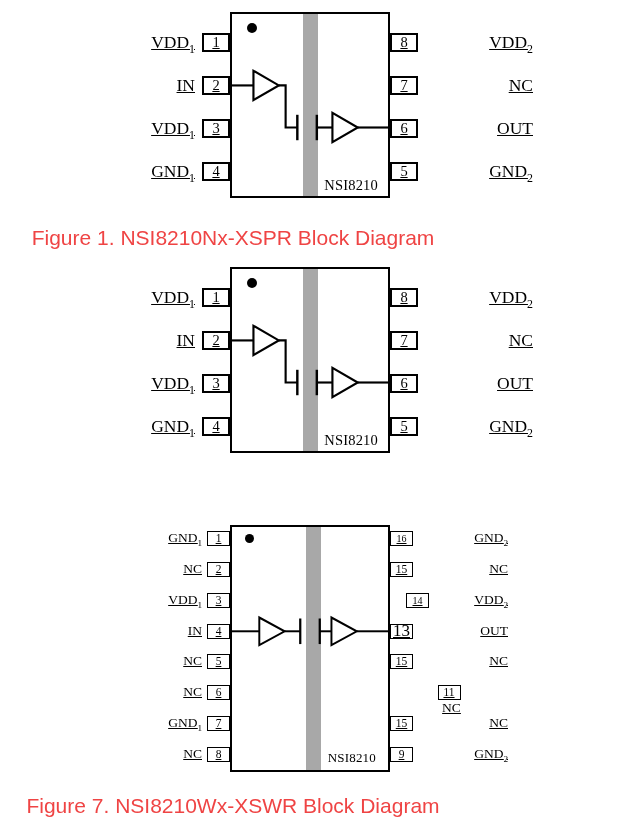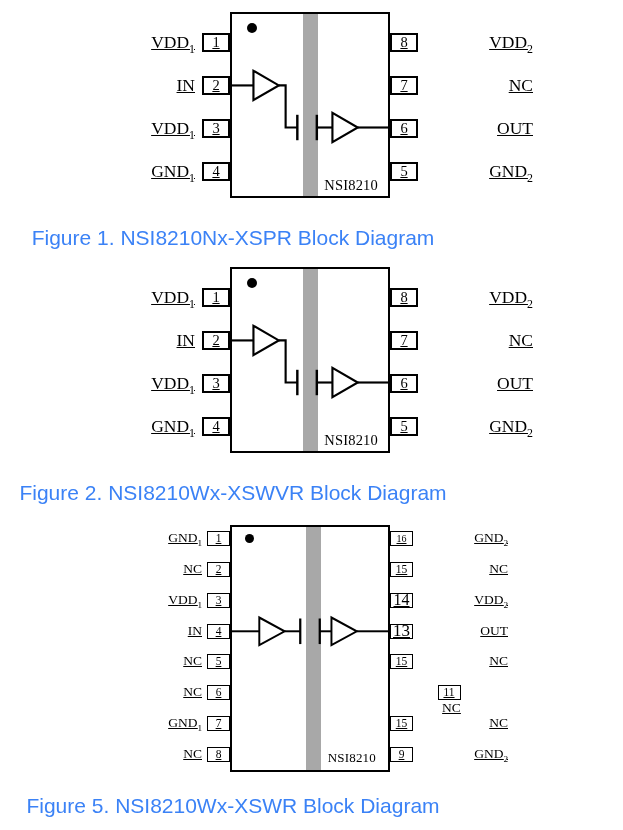--- a/index.html
+++ b/index.html
@@ -12,21 +12,21 @@
   .dot{position:absolute;background:#000;border-radius:50%;}
   .chip-label{position:absolute;font-family:"Liberation Serif",serif;letter-spacing:.2px;}
   .pin-row{position:absolute;display:flex;align-items:center;text-decoration:underline;}
   .pin-label{white-space:nowrap;font-family:"Liberation Serif",serif;}
   .pin-label.left{flex:1;text-align:right;}
   .pin-label.right{flex:1;text-align:right;}
   .pin-box{display:flex;align-items:center;justify-content:center;background:#fff;box-sizing:border-box;
            font-family:"Liberation Serif",serif;flex:none;height:100%;}
   sub{font-size:68%;line-height:0;}
   .caption{position:absolute;left:0;width:466px;text-align:center;
-           font-family:"Liberation Sans",sans-serif;font-size:21px;line-height:28px;color:#3b82f6;}
+           font-family:"Liberation Sans",sans-serif;font-size:21px;line-height:28px;color:#ef4444;}
 </style>
 </head>
 <body>
 
 <div id="page">
   <section class="figure">
     <div class="caption" style="top: 224px;">Figure 1. NSI8210Nx-XSPR Block Diagram</div>
   <div class="chip-body" style="left: 230px; top: 12px; width: 160px; height: 186px;">
         <div class="barrier" style="left: 71px; width: 15px; background: rgb(168, 168, 168);"></div>
         <svg class="circuit" viewBox="0 0 160 186" preserveAspectRatio="none">
@@ -69,21 +69,20 @@
       <div class="pin-row" style="left: 390px; top: 118.5px; width: 143px; height: 19px;">
         <span class="pin-box" style="width: 28px; border: 2px solid rgb(0, 0, 0); font-size: 14.5px;">6</span>
         <span class="pin-label right" style="padding-left: 7px; font-size: 17.5px;"><span>OUT</span><sub></sub></span>
       </div>
       <div class="pin-row" style="left: 390px; top: 161.5px; width: 143px; height: 19px;">
         <span class="pin-box" style="width: 28px; border: 2px solid rgb(0, 0, 0); font-size: 14.5px;">5</span>
         <span class="pin-label right" style="padding-left: 7px; font-size: 17.5px;"><span>GND</span><sub>2</sub></span>
       </div>
     </section>
   <section class="figure">
-    <div class="caption" style="top: 479px;">Figure 2. NSI8210Wx-XSWVR Block Diagram</div>
   <div class="chip-body" style="left: 230px; top: 267px; width: 160px; height: 186px;">
         <div class="barrier" style="left: 71px; width: 15px; background: rgb(168, 168, 168);"></div>
         <svg class="circuit" viewBox="0 0 160 186" preserveAspectRatio="none">
           <path d="M0,73H22" fill="none" stroke="#000000" stroke-width="2.2"></path>
           <path d="M48,73H55V116H67" fill="none" stroke="#000000" stroke-width="2.2"></path>
           <path d="M87,116H103" fill="none" stroke="#000000" stroke-width="2.2"></path>
           <path d="M129,116H160" fill="none" stroke="#000000" stroke-width="2.2"></path>
           <path d="M67,103V129" fill="none" stroke="#000000" stroke-width="2.5"></path>
           <path d="M87,103V129" fill="none" stroke="#000000" stroke-width="2.5"></path>
           <polygon points="22,58 22,88 48,73" fill="#fff" stroke="#000000" stroke-width="2.2" stroke-linejoin="miter"></polygon>
@@ -119,21 +118,21 @@
       <div class="pin-row" style="left: 390px; top: 373.5px; width: 143px; height: 19px;">
         <span class="pin-box" style="width: 28px; border: 2px solid rgb(0, 0, 0); font-size: 14.5px;">6</span>
         <span class="pin-label right" style="padding-left: 7px; font-size: 17.5px;"><span>OUT</span><sub></sub></span>
       </div>
       <div class="pin-row" style="left: 390px; top: 416.5px; width: 143px; height: 19px;">
         <span class="pin-box" style="width: 28px; border: 2px solid rgb(0, 0, 0); font-size: 14.5px;">5</span>
         <span class="pin-label right" style="padding-left: 7px; font-size: 17.5px;"><span>GND</span><sub>2</sub></span>
       </div>
     </section>
   <section class="figure">
-    <div class="caption" style="top: 792px;">Figure 5. NSI8210Wx-XSWR Block Diagram</div>
+    <div class="caption" style="top: 792px;">Figure 7. NSI8210Wx-XSWR Block Diagram</div>
   <div class="chip-body" style="left: 230px; top: 525px; width: 160px; height: 247px;">
         <div class="barrier" style="left: 74px; width: 15px; background: rgb(168, 168, 168);"></div>
         <svg class="circuit" viewBox="0 0 160 247" preserveAspectRatio="none">
           <path d="M0,106H28" fill="none" stroke="#000000" stroke-width="2"></path>
           <path d="M54,106H70" fill="none" stroke="#000000" stroke-width="2"></path>
           <path d="M90,106H102" fill="none" stroke="#000000" stroke-width="2"></path>
           <path d="M128,106H160" fill="none" stroke="#000000" stroke-width="2"></path>
           <path d="M70,93V119" fill="none" stroke="#000000" stroke-width="2.3"></path>
           <path d="M90,93V119" fill="none" stroke="#000000" stroke-width="2.3"></path>
           <polygon points="28,92 28,120 54,106" fill="#fff" stroke="#000000" stroke-width="2" stroke-linejoin="miter"></polygon>
@@ -176,21 +175,21 @@
       </div>
       <div class="pin-row" style="left: 390px; top: 530.5px; width: 118px; height: 15px;">
         <span class="pin-box" style="width: 23px; border: 1.5px solid rgb(0, 0, 0); font-size: 10px; text-align: center;">16</span>
         <span class="pin-label right" style="padding-left: 5px; font-size: 13.5px;"><span>GND</span><sub>2</sub></span>
       </div>
       <div class="pin-row" style="left: 390px; top: 561.5px; width: 118px; height: 15px;">
         <span class="pin-box" style="width: 23px; border: 1.5px solid rgb(0, 0, 0); font-size: 11.5px;">15</span>
         <span class="pin-label right" style="padding-left: 5px; font-size: 13.5px;"><span>NC</span><sub></sub></span>
       </div>
       <div class="pin-row" style="left: 390px; top: 592.5px; width: 118px; height: 15px;">
-        <span class="pin-box" style="width: 23px; border: 1.5px solid rgb(0, 0, 0); font-size: 16px;">14</span>
+        <span class="pin-box" style="width: 23px; border: 1.5px solid rgb(0, 0, 0); font-size: 10px; margin-left: 16px;">14</span>
         <span class="pin-label right" style="padding-left: 5px; font-size: 13.5px;"><span>VDD</span><sub>2</sub></span>
       </div>
       <div class="pin-row" style="left: 390px; top: 623.5px; width: 118px; height: 15px;">
         <span class="pin-box" style="width: 23px; border: 1.5px solid rgb(0, 0, 0); font-size: 17px;">13</span>
         <span class="pin-label right" style="padding-left: 5px; font-size: 13.5px;"><span>OUT</span><sub></sub></span>
       </div>
       <div class="pin-row" style="left: 390px; top: 653.5px; width: 118px; height: 15px;">
         <span class="pin-box" style="width: 23px; border: 1.5px solid rgb(0, 0, 0); font-size: 11.5px;">15</span>
         <span class="pin-label right" style="padding-left: 5px; font-size: 13.5px;"><span>NC</span><sub></sub></span>
       </div>

